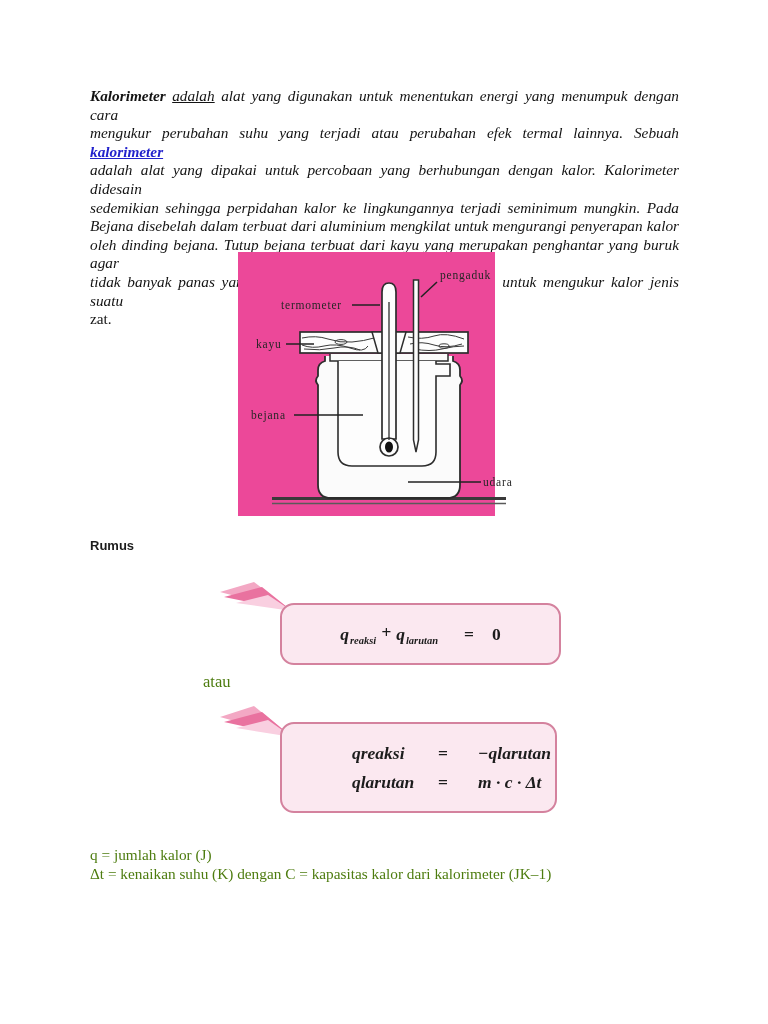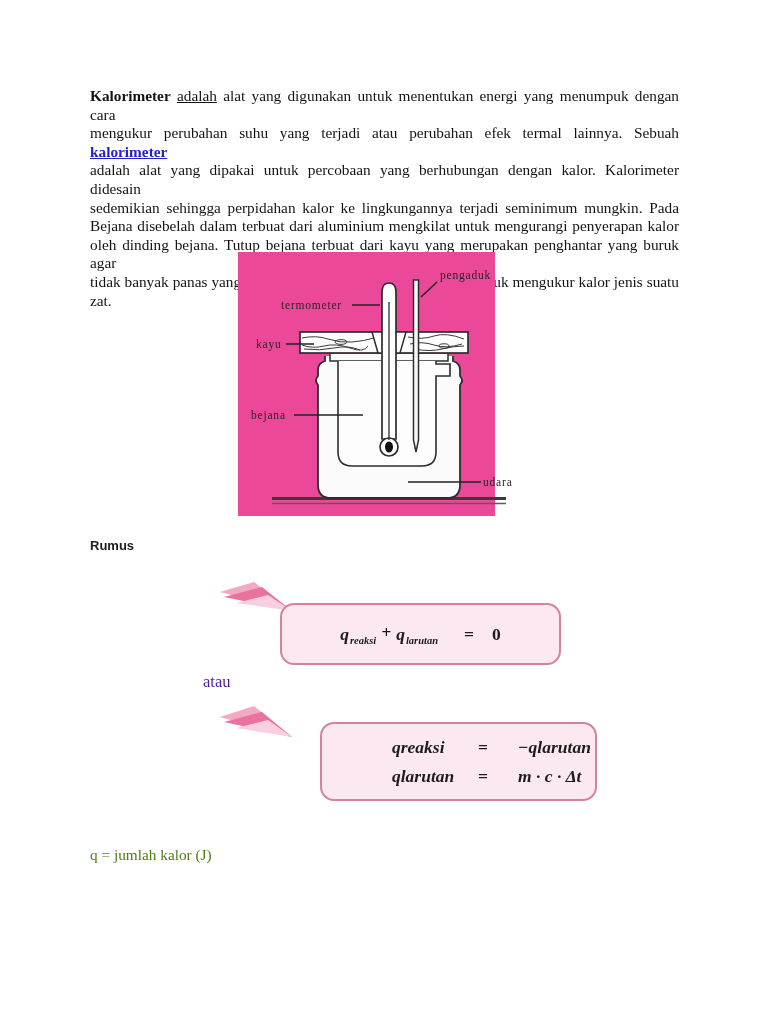--- a/index.html
+++ b/index.html
@@ -4,52 +4,52 @@
 <style>
   html,body{margin:0;padding:0;}
   body{
     width:768px;height:1024px;position:relative;background:#ffffff;
     font-family:"Liberation Serif", serif;color:#131313;overflow:hidden;
   }
   .abs{position:absolute;}
 
   
   .para{left:90px;top:87px;width:589px;font-size:15.3px;line-height:18.6px;}
-  .jline{text-align:justify;text-align-last:justify;white-space:normal;}
+  .jline{text-align:justify;text-align-last:justify;white-space:normal;font-style:italic;}
   .lastline{text-align:left;}
   .b{font-weight:bold;}
   .u{text-decoration:underline;}
   .link{font-weight:bold;text-decoration:underline;color:#2222cc;cursor:pointer;}
 
   
   .diagram{left:238px;top:252px;width:257px;height:264px;background:#ec4899;}
   .diagram svg{display:block;}
   .dlabel{font-family:"Liberation Serif", serif;font-size:11.5px;letter-spacing:0.8px;fill:#262626;}
 
   
   .rumus{left:90px;top:538px;font-family:"Liberation Sans", sans-serif;
          font-weight:bold;font-size:13px;color:#1c1c1c;}
 
   
   .fbox{background:#fbe8f0;border:2px solid #d4829e;border-radius:14px;
         display:flex;align-items:center;color:#1c1c1c;}
   .fbox1{left:280px;top:603px;width:277px;height:58px;justify-content:center;}
-  .fbox2{left:280px;top:722px;width:277px;height:79px;flex-direction:column;
-         justify-content:center;gap:8px;align-items:flex-start;padding-left:70px;box-sizing:border-box;margin-left:40px;}
+  .fbox2{left:280px;top:722px;width:277px;height:91px;flex-direction:column;
+         justify-content:center;gap:8px;align-items:flex-start;padding-left:70px;box-sizing:border-box;}
   .feq{font-family:"Liberation Serif", serif;font-style:italic;font-weight:bold;font-size:17.5px;
        display:flex;align-items:baseline;}
   .feq .sub{font-size:10.5px;font-style:italic;font-weight:bold;position:relative;top:4px;margin-left:1px;}
   .feq .op{margin:0 5px;position:relative;top:-2px;}
   .sp28{display:inline-block;width:26px;}
   .sp18{display:inline-block;width:18px;}
   .frow{display:grid;grid-template-columns:86px 40px auto;align-items:baseline;
         font-family:"Liberation Serif", serif;font-style:italic;font-weight:bold;font-size:17.5px;}
   .upright{font-style:normal;font-weight:bold;}
 
-  .atau{left:203px;top:672px;font-size:16.5px;color:#4c1d95;}
+  .atau{left:203px;top:672px;font-size:16.5px;color:#4d7c0f;}
 
   
   .arrow1{left:220px;top:582px;}
   .arrow2{left:220px;top:706px;}
 
   
   .legend{left:90px;top:845px;font-size:15.3px;line-height:19px;color:#4d7c0f;}
 </style>
 </head>
 <body>
@@ -156,13 +156,14 @@
   </span>
   <span class="frow">
     <span><span>q</span><span class="feq sub" style="display:inline;">larutan</span></span>
     <span class="upright">=</span>
     <span>m · c · Δt</span>
   </span>
 </div>
 
 <div class="abs legend">
   <div>q = jumlah kalor (J)</div>
+  <div>Δt = kenaikan suhu (K) dengan C = kapasitas kalor dari kalorimeter (JK–1)</div>
 </div>
 
 </body></html>

